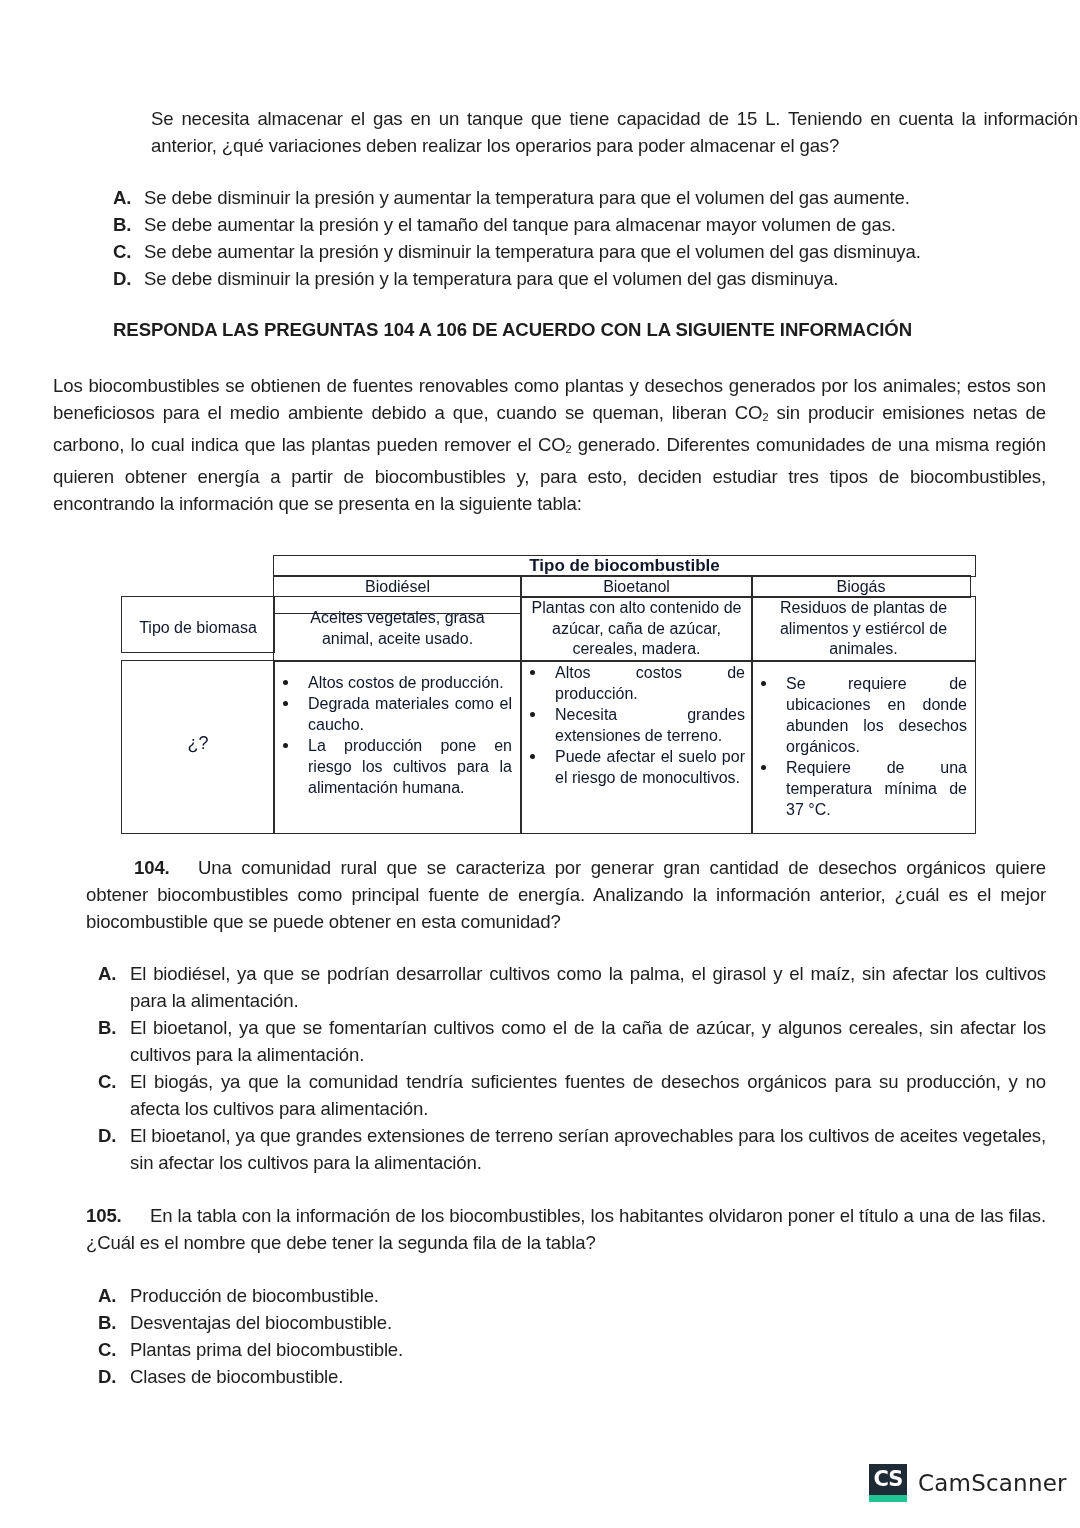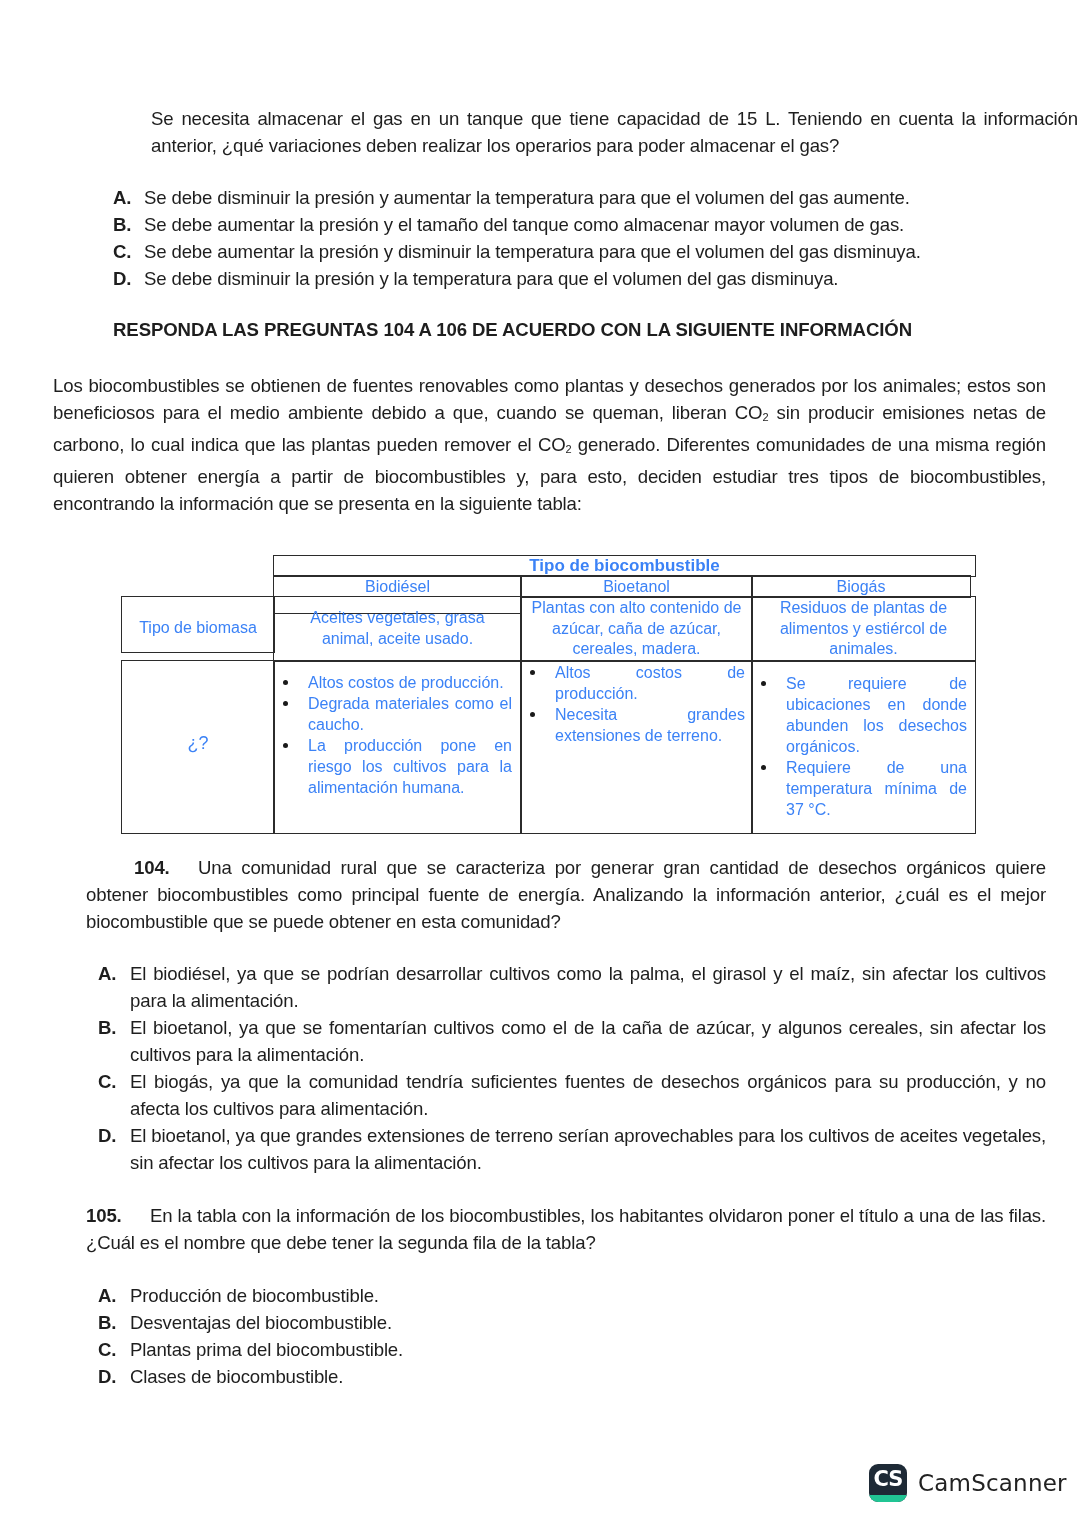--- a/index.html
+++ b/index.html
@@ -34,21 +34,21 @@
     letter-spacing: -0.1px;
   }
   .qnum { font-weight: bold; }
 
   
   .tbl {
     position: absolute;
     left: 121px; top: 555px;
     width: 855px; height: 279px;
     font-size: 16px;
-    color: #3b82f6;
+    color: #0f172a;
   }
   .cell {
     position: absolute;
     border: 1.6px solid #2b2b2b;
   }
   .ctext { position: absolute; text-align: center; line-height: 20.5px; }
   .blist { position: absolute; font-size: 16px; line-height: 21px; }
   .blist li {
     list-style: none;
     position: relative;
@@ -66,21 +66,21 @@
     border-radius: 50%;
   }
 
   .brand {
     position: absolute;
     left: 869px; top: 1464px;
     display: flex; align-items: center;
   }
   .cs-logo {
     width: 38px; height: 38px;
-    border-radius: 9px;
+    border-radius: 0;
     background: #1e2a36;
     position: relative;
     overflow: hidden;
     color: #fff;
     font-weight: bold;
     font-size: 21px;
     text-align: center;
     line-height: 31px;
     font-family: "DejaVu Sans", sans-serif;
     letter-spacing: -1px;
@@ -104,21 +104,21 @@
 <body>
 
 <div class="p" style="left:119px; top:105px; width:927px;margin-left:32px;">Se necesita almacenar el gas en un tanque que tiene capacidad de 15 L. Teniendo en cuenta la información anterior, ¿qué variaciones deben realizar los operarios para poder almacenar el gas?</div>
 
 <div class="opt" style="left:113px; top:184px; width:935px;">
   <span class="lt">A.</span>
   <span class="tx" style="padding-left:31px;">Se debe disminuir la presión y aumentar la temperatura para que el volumen del gas aumente.</span>
 </div>
 <div class="opt" style="left:113px; top:211px; width:935px;">
   <span class="lt">B.</span>
-  <span class="tx" style="padding-left:31px;">Se debe aumentar la presión y el tamaño del tanque como almacenar mayor volumen de gas.</span>
+  <span class="tx" style="padding-left:31px;">Se debe aumentar la presión y el tamaño del tanque para almacenar mayor volumen de gas.</span>
 </div>
 <div class="opt" style="left:113px; top:238px; width:935px;">
   <span class="lt">C.</span>
   <span class="tx" style="padding-left:31px;">Se debe aumentar la presión y disminuir la temperatura para que el volumen del gas disminuya.</span>
 </div>
 <div class="opt" style="left:113px; top:265px; width:935px;">
   <span class="lt">D.</span>
   <span class="tx" style="padding-left:31px;">Se debe disminuir la presión y la temperatura para que el volumen del gas disminuya.</span>
 </div>
 
@@ -172,20 +172,23 @@
     </ul>
   </div>
   <div class="cell" style="left:399px; top:105px; width:233px; height:174px;">
     <ul class="blist" style="left:4px; right:7px; top:1px;">
       <li>
           <span class="last">Altos costos de producción.</span>
         </li>
       <li>
           <span class="last">Necesita grandes extensiones de terreno.</span>
         </li>
+      <li>
+          <span class="last">Puede afectar el suelo por el riesgo de monocultivos.</span>
+        </li>
     </ul>
   </div>
   <div class="cell" style="left:630px; top:105px; width:225px; height:174px;">
     <ul class="blist" style="left:4px; right:8px; top:12px;">
       <li>
           <span class="last">Se requiere de ubicaciones en donde abunden los desechos orgánicos.</span>
         </li>
       <li>
           <span class="last">Requiere de una temperatura mínima de 37 °C.</span>
         </li>

